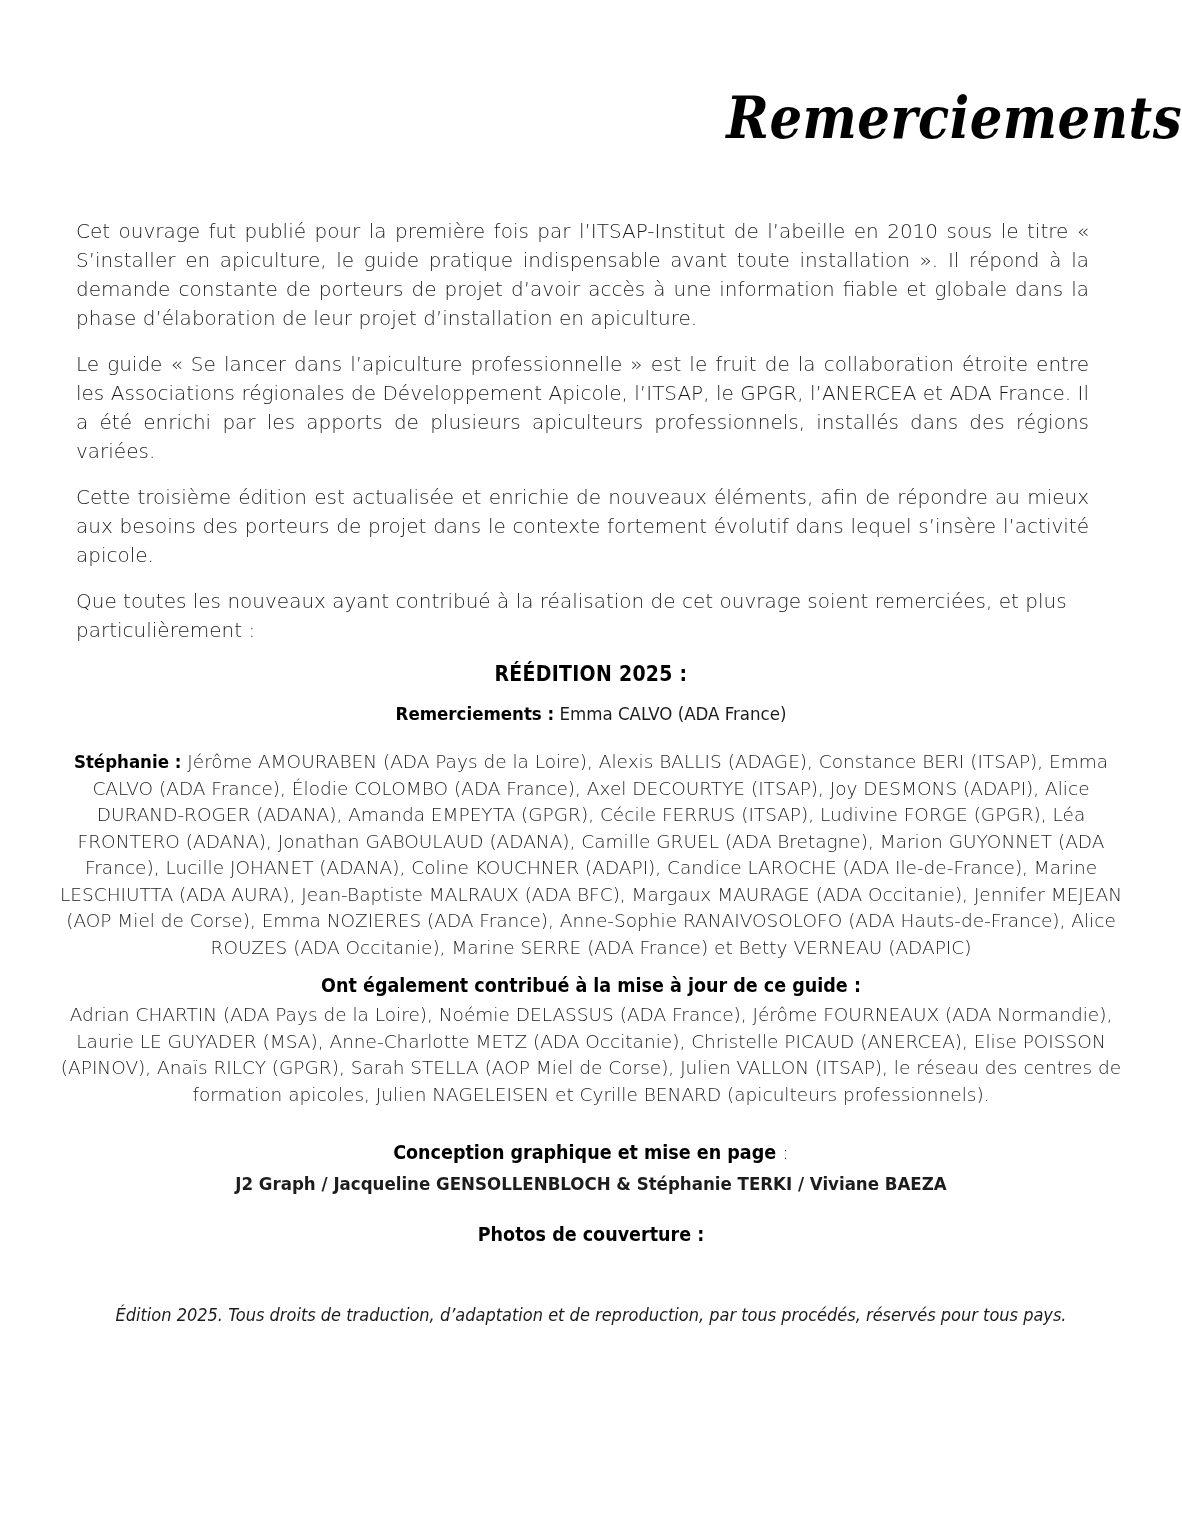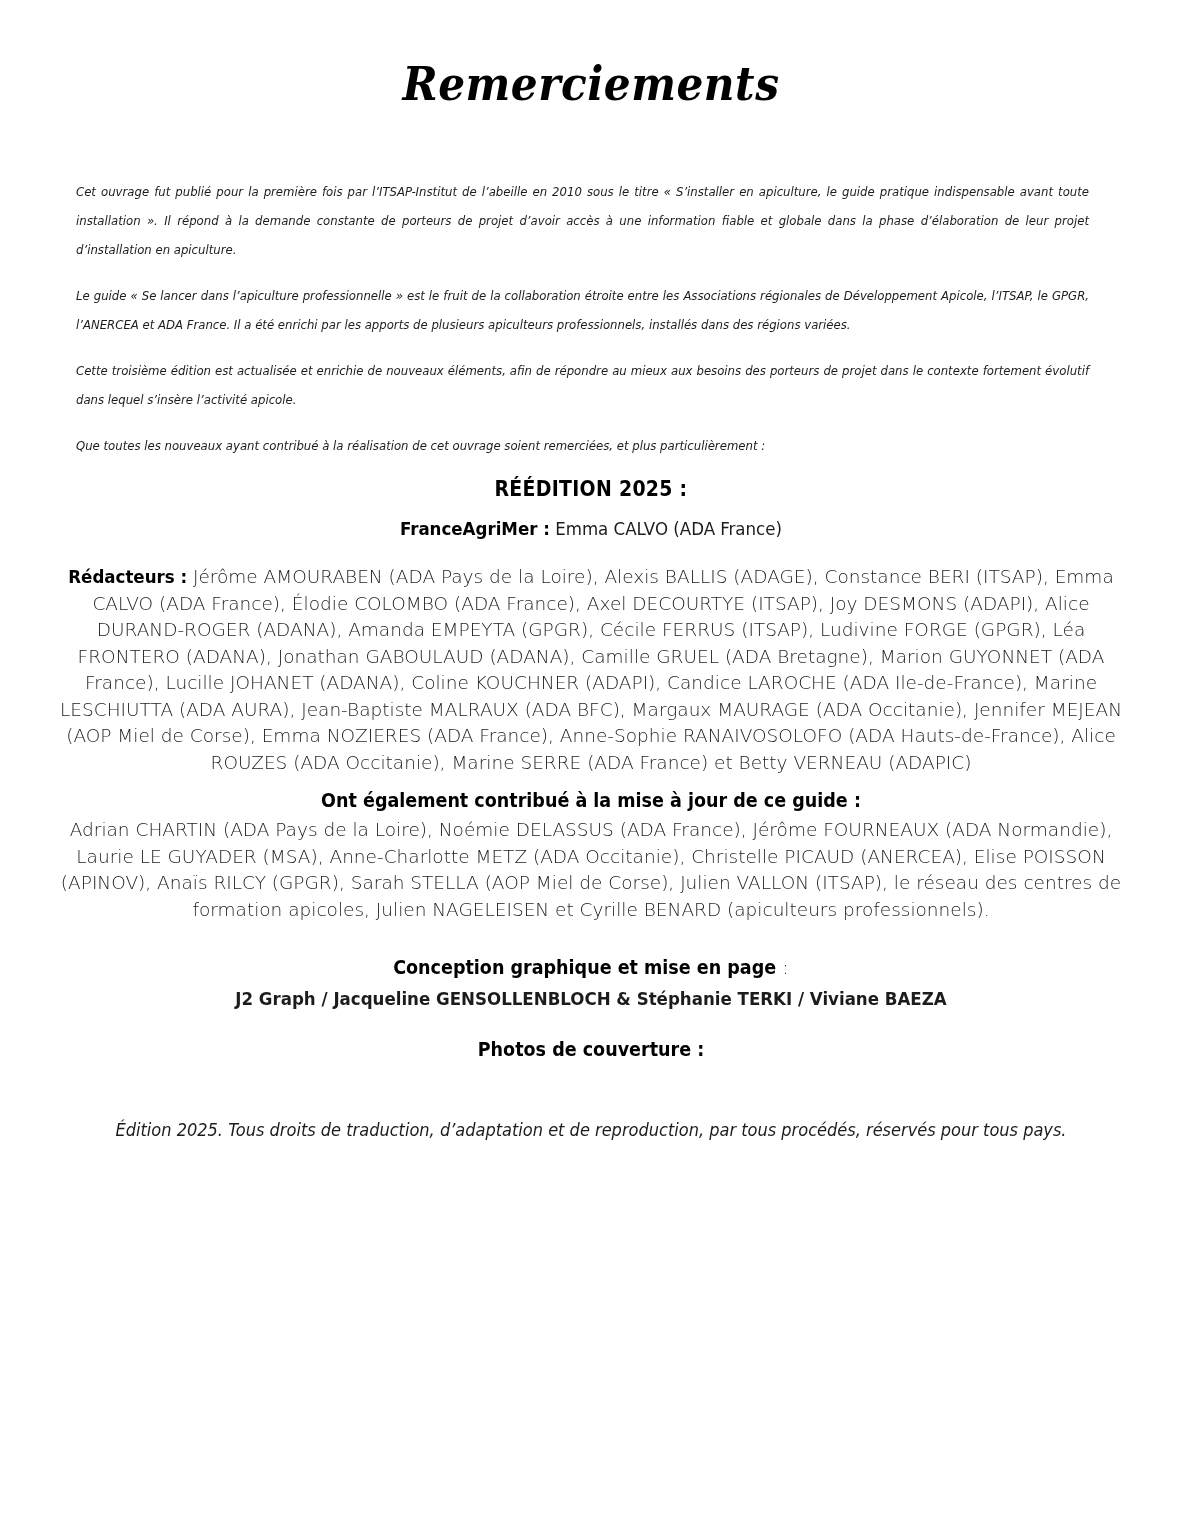--- a/index.html
+++ b/index.html
@@ -13,39 +13,38 @@
     height: 1536px;
     margin: 0 auto;
     background: #ffffff;
     color: #1c1c1c;
     font-family: "DejaVu Sans", "Liberation Sans", sans-serif;
     font-stretch: condensed;
     overflow: hidden;
   }
   .title {
     margin: 0;
-    padding-top: 56px;
-    text-align: center;
+    padding-top: 84px;
+    text-align: right;
     font-family: "DejaVu Serif", "Liberation Serif", serif;
     font-style: italic;
     font-weight: 700;
-    font-size: 47px;
+    font-size: 57px;
     letter-spacing: 0.5px;
     color: #000000;
   }
   .intro {
     margin: 66px 76px 0 76px;
   }
   .intro p {
     margin: 0 17px 17px 0;
-    font-size: 13px;
+    font-size: 20px;
     line-height: 29px;
     text-align: justify;
     font-weight: 300;
-    font-style: italic;
   }
   .intro p.single {
     text-align: left;
   }
   .heading {
     margin: 0;
     text-align: center;
     color: #000000;
     font-weight: 700;
   }
@@ -121,26 +120,26 @@
   <div class="intro">
     <p>Cet ouvrage fut publié pour la première fois par l’ITSAP-Institut de l’abeille en 2010 sous le titre « S’installer en apiculture, le guide pratique indispensable avant toute installation ». Il répond à la demande constante de porteurs de projet d’avoir accès à une information fiable et globale dans la phase d’élaboration de leur projet d’installation en apiculture.</p>
     <p>Le guide « Se lancer dans l’apiculture professionnelle » est le fruit de la collaboration étroite entre les Associations régionales de Développement Apicole, l’ITSAP, le GPGR, l’ANERCEA et ADA France. Il a été enrichi par les apports de plusieurs apiculteurs professionnels, installés dans des régions variées.</p>
     <p>Cette troisième édition est actualisée et enrichie de nouveaux éléments, afin de répondre au mieux aux besoins des porteurs de projet dans le contexte fortement évolutif dans lequel s’insère l’activité apicole.</p>
     <p class="single">Que toutes les nouveaux ayant contribué à la réalisation de cet ouvrage soient remerciées, et plus particulièrement :</p>
   </div>
 
   <h2 class="heading reedition-heading">RÉÉDITION 2025 :</h2>
 
   <p class="coordination">
-    <span class="bold-label">FranceAgriMer :</span>
+    <span class="bold-label">Remerciements :</span>
     <span>Emma CALVO (ADA France)</span>
   </p>
 
   <p class="names">
-    <span class="bold-label">Rédacteurs :</span>
+    <span class="bold-label">Stéphanie :</span>
     <span>Jérôme AMOURABEN (ADA Pays de la Loire), Alexis BALLIS (ADAGE), Constance BERI (ITSAP), Emma CALVO (ADA France), Élodie COLOMBO (ADA France), Axel DECOURTYE (ITSAP), Joy DESMONS (ADAPI), Alice DURAND-ROGER (ADANA), Amanda EMPEYTA (GPGR), Cécile FERRUS (ITSAP), Ludivine FORGE (GPGR), Léa FRONTERO (ADANA), Jonathan GABOULAUD (ADANA), Camille GRUEL (ADA Bretagne), Marion GUYONNET (ADA France), Lucille JOHANET (ADANA), Coline KOUCHNER (ADAPI), Candice LAROCHE (ADA Ile-de-France), Marine LESCHIUTTA (ADA AURA), Jean-Baptiste MALRAUX (ADA BFC), Margaux MAURAGE (ADA Occitanie), Jennifer MEJEAN (AOP Miel de Corse), Emma NOZIERES (ADA France), Anne-Sophie RANAIVOSOLOFO (ADA Hauts-de-France), Alice ROUZES (ADA Occitanie), Marine SERRE (ADA France) et Betty VERNEAU (ADAPIC)</span>
   </p>
 
   <h3 class="heading sub-heading">Ont également contribué à la mise à jour de ce guide :</h3>
 
   <p class="names contributors-block">Adrian CHARTIN (ADA Pays de la Loire), Noémie DELASSUS (ADA France), Jérôme FOURNEAUX (ADA Normandie), Laurie LE GUYADER (MSA), Anne-Charlotte METZ (ADA Occitanie), Christelle PICAUD (ANERCEA), Elise POISSON (APINOV), Anaïs RILCY (GPGR), Sarah STELLA (AOP Miel de Corse), Julien VALLON (ITSAP), le réseau des centres de formation apicoles, Julien NAGELEISEN et Cyrille BENARD (apiculteurs professionnels).</p>
 
 
   <h3 class="heading sub-heading design-heading">
     <span class="bold-label">Conception graphique et mise en page</span>

